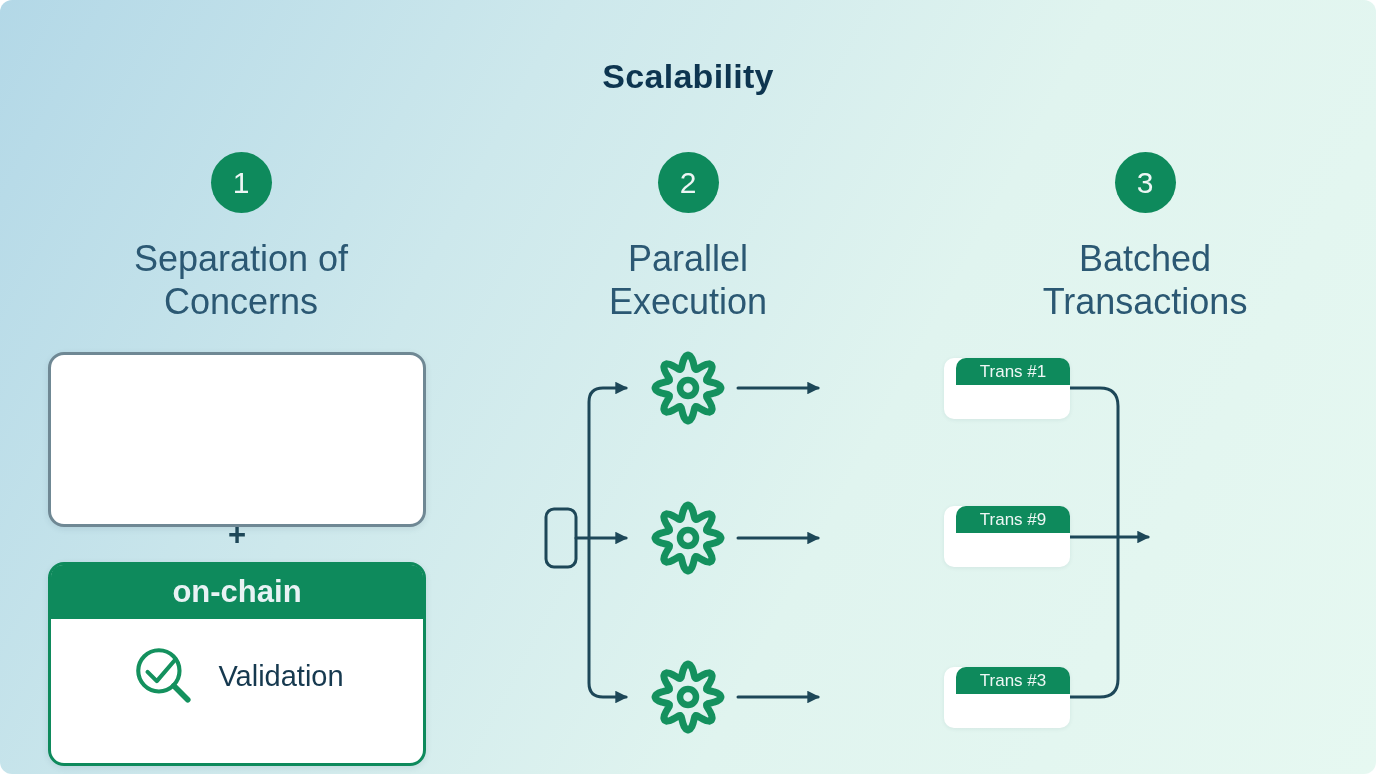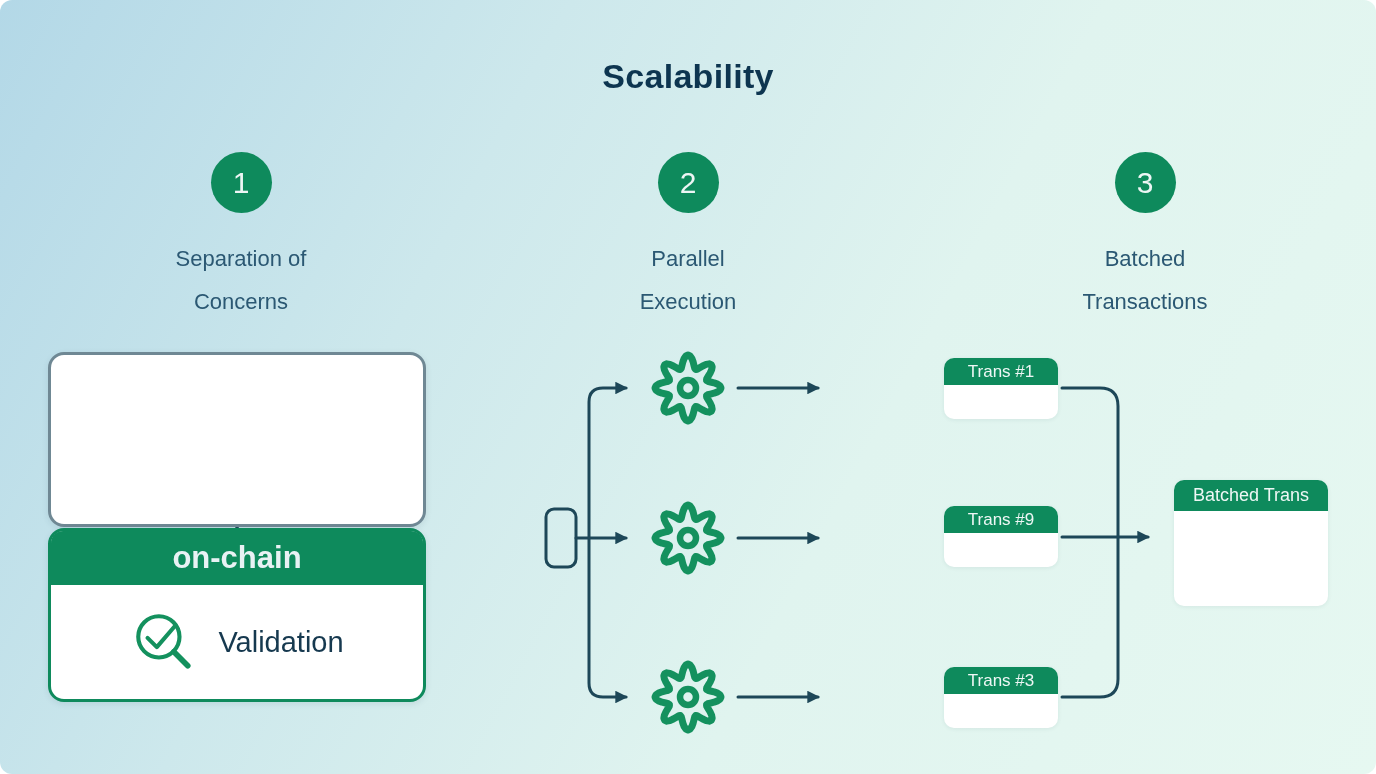--- a/index.html
+++ b/index.html
@@ -20,50 +20,51 @@
   .step{position:absolute;top:152px;width:360px;text-align:center;}
   .step-1{left:61px;}
   .step-2{left:508px;}
   .step-3{left:965px;}
   .step-circle{
     width:61px;height:61px;border-radius:50%;
     background:#0e8a5c;color:#edf6f5;
     display:flex;align-items:center;justify-content:center;
     font-size:30px;margin:0 auto;
   }
-  .step-label{margin-top:24px;font-size:22px;line-height:43px;color:#2b5873;}
+  .step-label{margin-top:24px;font-size:36px;line-height:43px;color:#2b5873;}
   
   .chain-box{
     position:absolute;left:48px;width:378px;
     border-radius:16px;background:#ffffff;
     box-shadow:0 2px 6px rgba(25,60,75,.10);
     box-sizing:border-box;
   }
   .offchain{top:352px;height:175px;border:3px solid #6f8894;}
-  .onchain{top:528px;height:174px;border:3px solid #0e8a5c;text-align:right;}
+  .onchain{top:562px;height:204px;border:3px solid #0e8a5c;text-align:right;}
   .chain-header{
     height:54px;display:flex;align-items:center;justify-content:center;
     font-size:31px;font-weight:700;color:#e8f2f4;
     border-radius:12px 12px 0 0;
   }
   .offchain .chain-header{background:#6b818d;}
   .onchain .chain-header{background:#0e8a5c;}
   .chain-body{
     height:115px;display:flex;align-items:center;justify-content:center;gap:22px;
   }
   .chain-body-label{font-size:29px;color:#16394f;}
   .plus{
     position:absolute;left:48px;top:519px;width:378px;text-align:center;
     font-size:31px;font-weight:600;color:#1d4758;line-height:31px;
   }
   
   .trans-box{
     position:absolute;left:944px;width:114px;height:61px;
     border-radius:10px;background:#ffffff;
     box-shadow:0 1px 4px rgba(25,60,75,.08);
+    padding-left:12px;
   }
   .trans-1{top:358px;}
   .trans-2{top:506px;}
   .trans-3{top:667px;}
   .trans-header{
     height:27px;border-radius:10px 10px 0 0;background:#0e8a5c;
     display:flex;align-items:center;justify-content:center;
     font-size:17px;color:#eef7f5;
   }
   .batched-box{
@@ -170,17 +171,14 @@
   <div class="trans-box trans-1">
     <div class="trans-header">Trans #1</div>
   </div>
   <div class="trans-box trans-2">
     <div class="trans-header">Trans #9</div>
   </div>
   <div class="trans-box trans-3">
     <div class="trans-header">Trans #3</div>
   </div>
 
-  <div class="batched-box">
-    <div class="batched-header">Batched Trans</div>
-  </div>
 
 </div>
 
 </body></html>

